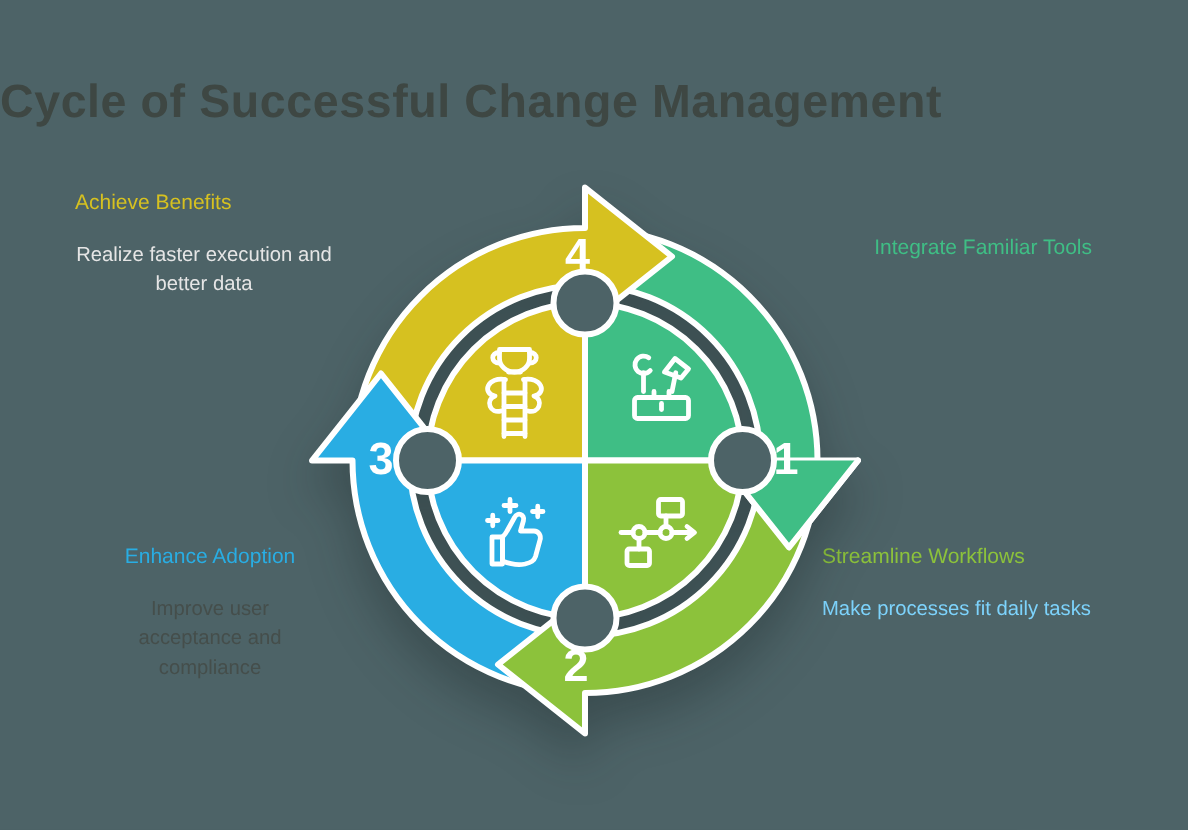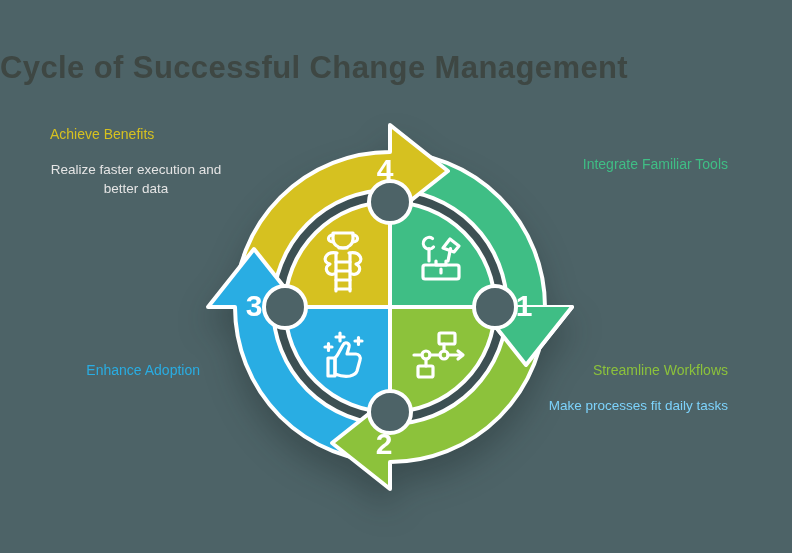--- a/index.html
+++ b/index.html
@@ -9,22 +9,22 @@
   }
   .page-title{
     position:absolute;left:0;top:50px;width:732px;
     text-align:left;font-size:31px;font-weight:bold;letter-spacing:.4px;
   }
   .callout{position:absolute;}
   .callout .heading{font-size:14px;font-weight:normal;line-height:1.28;margin:0 0 16px 0;}
   .callout .desc{font-size:13.5px;line-height:1.45;margin:0;}
   .co-tl{left:50px;top:126px;width:172px;text-align:left;}
   .co-tr{right:64px;top:156px;width:178px;text-align:right;}
-  .co-bl{left:50px;top:362px;width:150px;text-align:right;}
-  .co-br{right:64px;top:362px;width:180px;text-align:right;}
+  .co-bl{left:65px;top:362px;width:150px;text-align:center;}
+  .co-br{right:64px;top:362px;width:180px;text-align:left;}
   .cycle-svg{
     position:absolute;left:205px;top:122px;
     filter:drop-shadow(0 18px 16px rgba(15,25,28,0.30));
   }
   .piece{stroke:#ffffff;stroke-width:4;stroke-linejoin:round;}
   .head-restroke{fill:none;stroke:#ffffff;stroke-width:4;stroke-linejoin:round;stroke-linecap:round;}
   .quad{stroke:#ffffff;stroke-width:4;stroke-linejoin:round;}
   .notch{stroke:#ffffff;stroke-width:4;}
   .step-num{fill:#ffffff;font-family:"Liberation Sans",sans-serif;font-size:30px;font-weight:bold;text-anchor:middle;}
   .icon{fill:none;stroke:#ffffff;stroke-width:3.2;stroke-linecap:round;stroke-linejoin:round;}
@@ -38,20 +38,21 @@
   <p class="heading" style="color: rgb(214, 193, 32);">Achieve Benefits</p>
   <p class="desc" style="color: #e5e5e5; text-align: center;">Realize faster execution and better data</p>
 </div>
 
 <div class="callout co-tr">
   <p class="heading" style="color: rgb(63, 190, 133);">Integrate Familiar Tools</p>
 </div>
 
 <div class="callout co-bl">
   <p class="heading" style="color: rgb(41, 173, 227);">Enhance Adoption</p>
+  <p class="desc" style="color: rgb(69, 78, 75);">Improve user acceptance and compliance</p>
 </div>
 
 <div class="callout co-br">
   <p class="heading" style="color: rgb(140, 194, 59);">Streamline Workflows</p>
   <p class="desc" style="color: #7dd3fc;">Make processes fit daily tasks</p>
 </div>
 
 <svg class="cycle-svg" width="370" height="370" viewBox="-185 -185 370 370" xmlns="http://www.w3.org/2000/svg">
 
   <g>

